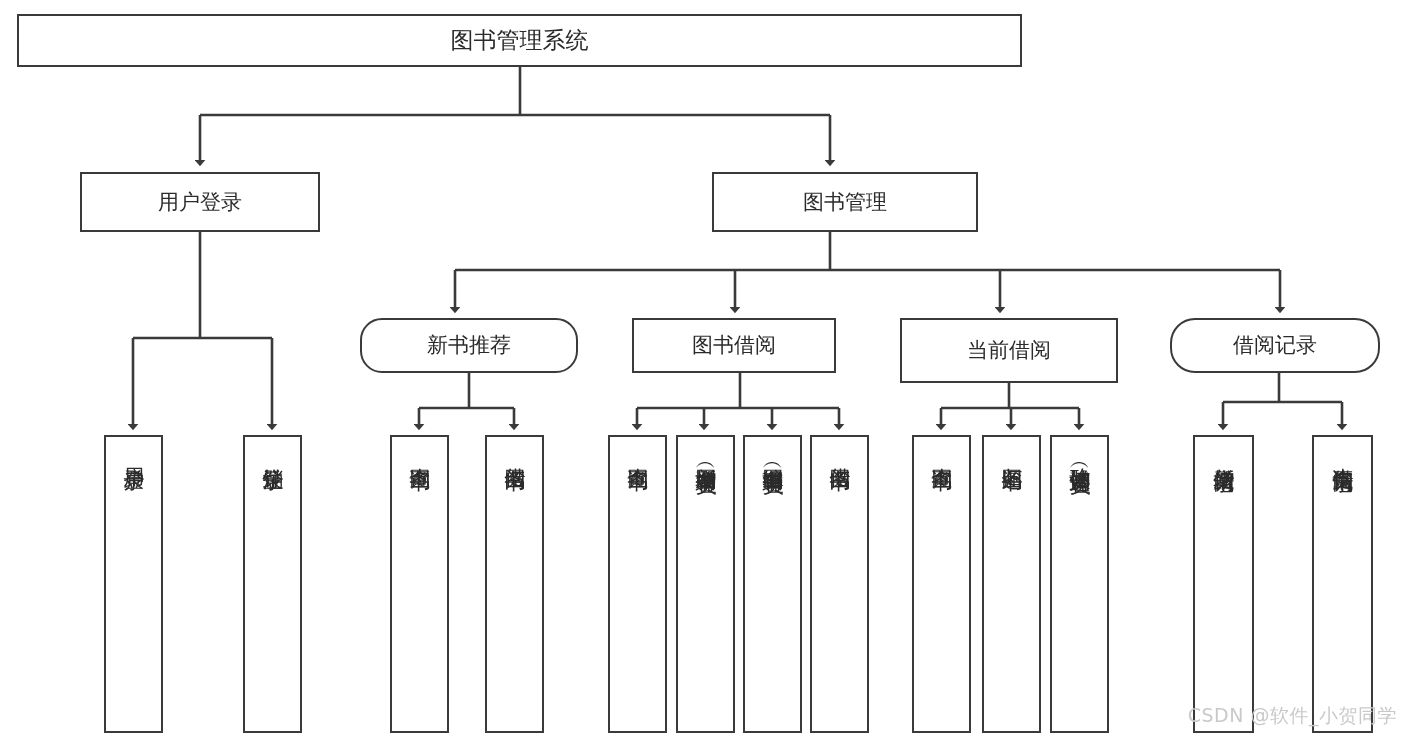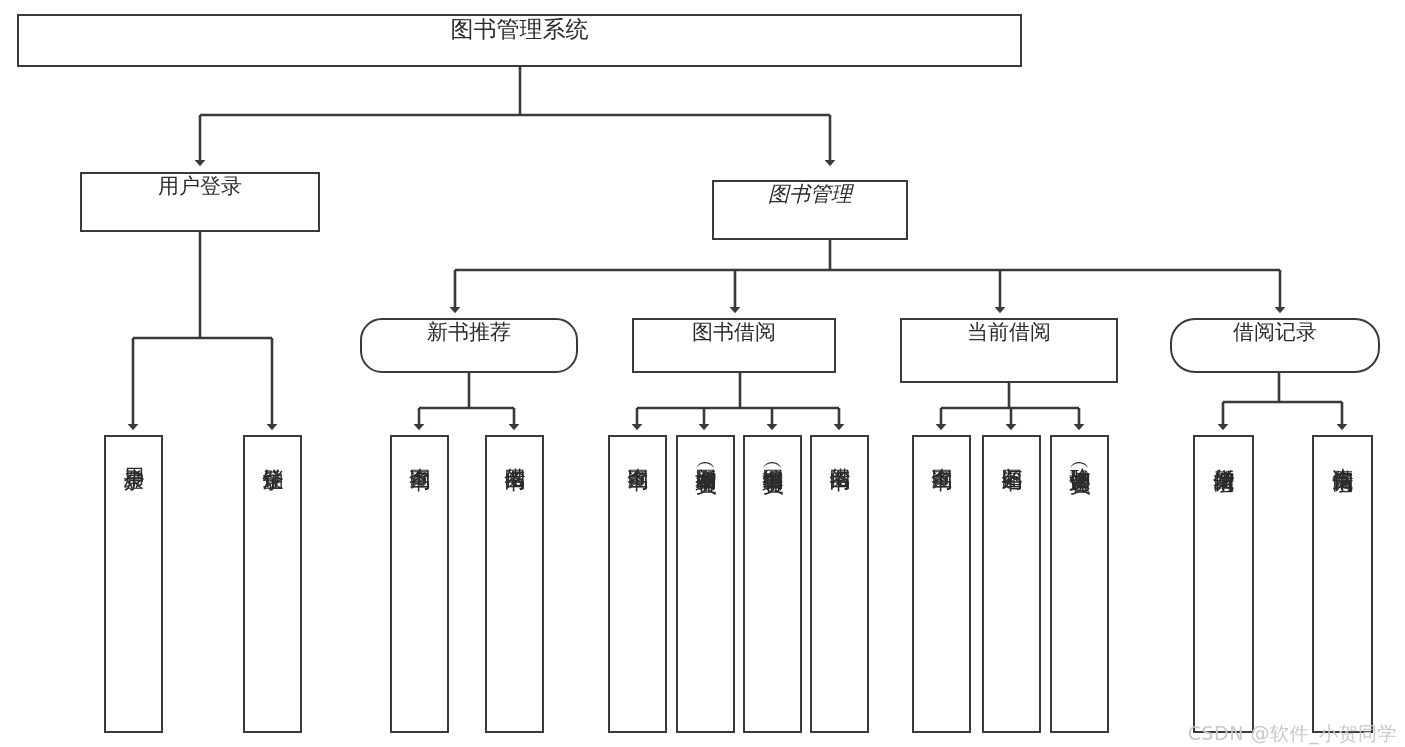--- a/index.html
+++ b/index.html
@@ -24,21 +24,21 @@
     width: 1405px;
     height: 747px;
   }
   .node {
     position: absolute;
     box-sizing: border-box;
     border: 2.5px solid #3a3a3a;
     background: #ffffff;
     color: #2b2b2b;
     display: flex;
-    align-items: flex-start;
+    align-items: center;
     justify-content: center;
     text-align: center;
     line-height: 1.18;
   }
   .node.root {
     font-size: 23px;
   }
   .node.lvl1 {
     font-size: 21px;
   }
@@ -54,21 +54,21 @@
   .vtext {
     writing-mode: vertical-rl;
     text-orientation: upright;
     letter-spacing: 1px;
     line-height: 1.0;
     white-space: nowrap;
   }
   .watermark {
     position: absolute;
     right: 8px;
-    bottom: 0;
+    bottom: 18px;
     font-size: 19px;
     color: #c9c9c9;
     letter-spacing: 0.5px;
     white-space: nowrap;
     pointer-events: none;
     text-align: right;
   }
 </style>
 </head>
 <body>
@@ -126,21 +126,21 @@
     </g>
   </svg>
 
   <div class="node root" style="left:17px; top:14px; width:1005px; height:53px;">
     <span>图书管理系统</span>
   </div>
 
   <div class="node lvl1" style="left:80px; top:172px; width:240px; height:60px;">
     <span>用户登录</span>
   </div>
-  <div class="node lvl1" style="left:712px; top:180px; width:196px; height:60px;font-style:italic;">
+  <div class="node lvl1" style="left:712px; top:172px; width:266px; height:60px;">
     <span>图书管理</span>
   </div>
 
   <div class="node lvl2" style="left:360px; top:318px; width:218px; height:55px;border-radius:22px;">
     <span>新书推荐</span>
   </div>
   <div class="node lvl2" style="left:632px; top:318px; width:204px; height:55px;">
     <span>图书借阅</span>
   </div>
   <div class="node lvl2" style="left:900px; top:318px; width:218px; height:65px;">

